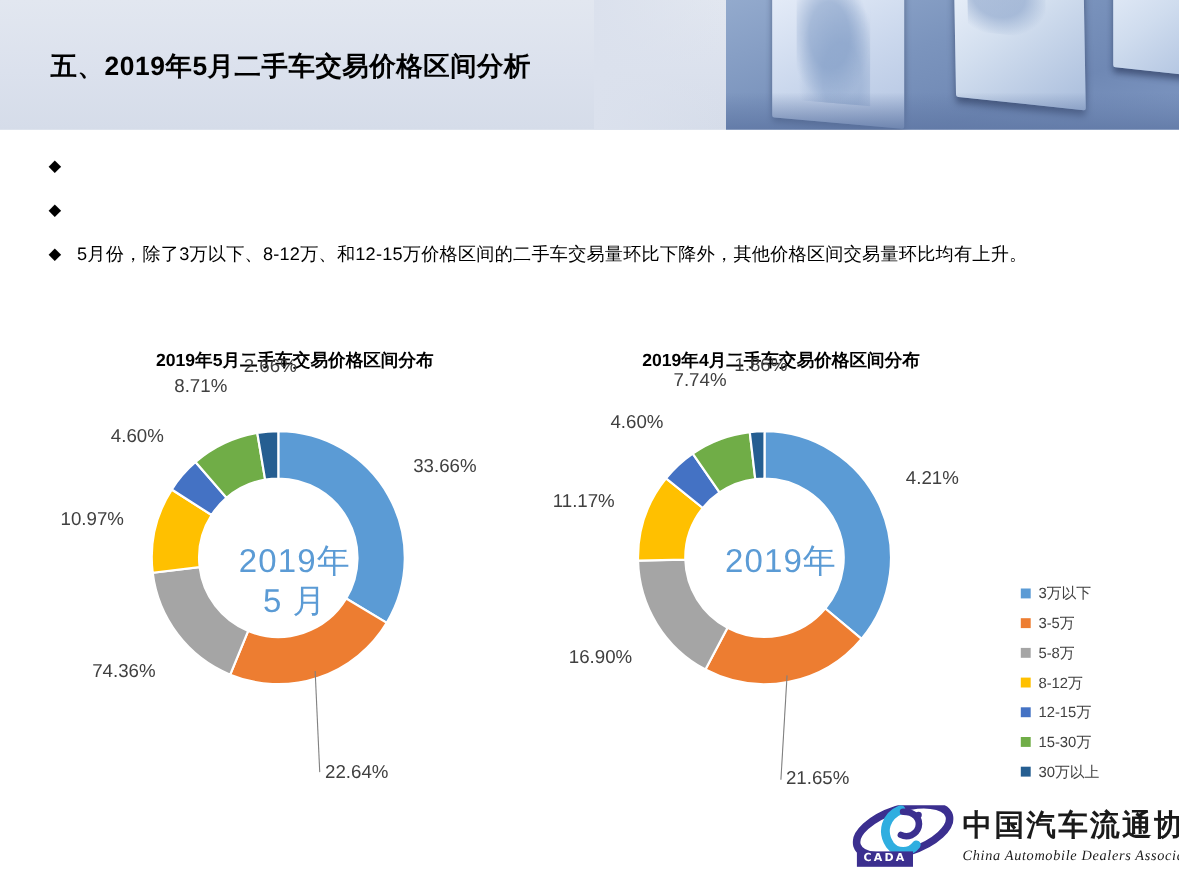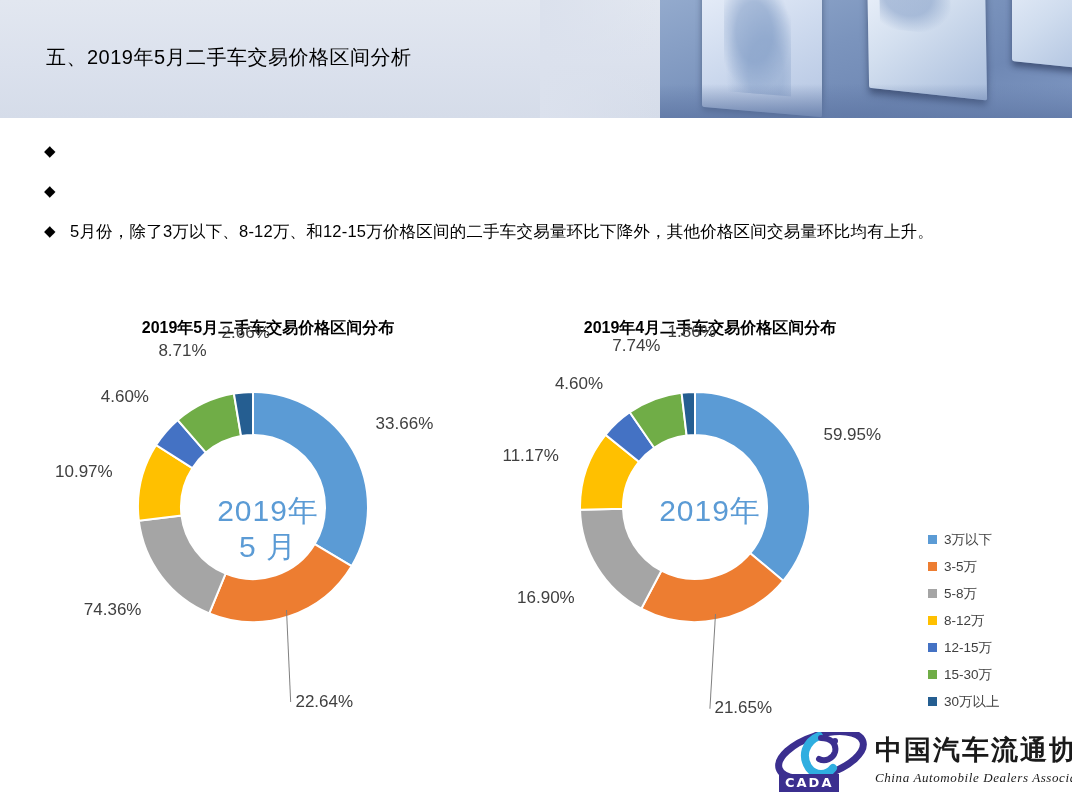--- a/index.html
+++ b/index.html
@@ -51,21 +51,21 @@
   .header-art-floor{
     position:absolute;left:0;bottom:0;width:100%;height:34px;
     background:linear-gradient(180deg,rgba(110,135,178,.0),rgba(96,120,165,.85));
   }
   .header-fade{
     position:absolute;right:412px;top:0;width:120px;height:118px;
     background:linear-gradient(90deg,rgba(219,225,237,1) 0%,rgba(219,225,237,0) 100%);
   }
   .title{
     position:absolute;left:46px;top:44px;
-    font-size:20px;font-weight:normal;color:#000000;letter-spacing:.5px;
+    font-size:24px;font-weight:bold;color:#000000;letter-spacing:.5px;
     white-space:nowrap;
   }
   
   .bullets{position:absolute;left:44px;top:138px;width:990px;}
   .bullet{display:flex;align-items:flex-start;margin-bottom:14px;}
   .bullet-mark{
     flex:0 0 auto;width:26px;font-size:15px;color:#000;line-height:26px;
   }
   .bullet-text{
     font-size:16.5px;color:#000;line-height:27px;
@@ -91,21 +91,21 @@
   
   .legend{position:absolute;left:928px;top:526px;text-align:right;}
   .legend-item{display:flex;align-items:center;height:27px;}
   .legend-swatch{width:9px;height:9px;margin-right:7px;flex:0 0 auto;}
   .legend-label{font-size:13.5px;color:#404040;white-space:nowrap;}
   
   .logo{position:absolute;left:775px;top:730px;width:285px;height:66px;}
   .logo-mark{position:absolute;left:0;top:2px;width:92px;height:46px;}
   .logo-cada{
     position:absolute;left:4px;top:44px;
-    background:#3B2F8F;color:#fff;font-weight:bold;font-size:13px;
+    background:#3B2F8F;color:#fff;font-weight:bold;font-size:10px;
     letter-spacing:2px;padding:1px 6px 2px 6px;
     font-family:"DejaVu Sans",sans-serif;
   }
   .logo-cn{
     position:absolute;left:100px;top:2px;
     font-size:27px;font-weight:bold;color:#1a1a1a;letter-spacing:2px;
     font-family:"DejaVu Sans","Liberation Sans",sans-serif;
     white-space:nowrap;
   }
   .logo-en{
@@ -176,21 +176,21 @@
         <path d="M273.2098171817576 213.783657762142 A115 115 0 0 1 131.28882357863668 241.68632910786573 L151.37213302314643 203.6644843110116 A72 72 0 0 0 240.22701597466565 186.19498572934108 Z" fill="#ED7D31" stroke="#ffffff" stroke-width="2"></path>
         <path d="M131.28882357863668 241.68632910786573 A115 115 0 0 1 70.03065039819356 142.6549297801654 L113.01918981452118 141.66221690584268 A72 72 0 0 0 151.37213302314643 203.6644843110116 Z" fill="#A5A5A5" stroke="#ffffff" stroke-width="2"></path>
         <path d="M70.03065039819356 142.6549297801654 A115 115 0 0 1 95.48327542261879 67.80750717050093 L128.95474635155264 94.80122188066144 A72 72 0 0 0 113.01918981452118 141.66221690584268 Z" fill="#FFC000" stroke="#ffffff" stroke-width="2"></path>
         <path d="M95.48327542261879 67.80750717050093 A115 115 0 0 1 119.76978294421413 45.28981689989688 L144.1602119302906 80.70318971123979 A72 72 0 0 0 128.95474635155264 94.80122188066144 Z" fill="#4472C4" stroke="#ffffff" stroke-width="2"></path>
         <path d="M119.76978294421413 45.28981689989688 A115 115 0 0 1 171.59217362455072 25.784282202991832 L176.60553479102308 68.49102885752532 A72 72 0 0 0 144.1602119302906 80.70318971123979 Z" fill="#70AD47" stroke="#ffffff" stroke-width="2"></path>
         <path d="M171.59217362455072 25.784282202991832 A115 115 0 0 1 185.00000000000009 25 L185.00000000000006 68 A72 72 0 0 0 176.60553479102308 68.49102885752532 Z" fill="#255E91" stroke="#ffffff" stroke-width="2"></path>
       </svg>
     <div class="donut-center" style="top:126px;">
       <div>2019年</div>
     </div>
-  <div class="lbl" style="visibility: visible; left: 313.487px; top: 58.1519px;">59.95%</div>
+  <div class="lbl" style="visibility: visible; left: 313.487px; top: 58.1519px;">4.21%</div>
       <div class="lbl" style="visibility: visible; left: 204.461px; top: 331.45px;">21.65%</div>
       <div class="leader" style="left: 206.028px; top: 246.953px; width: 94.6611px; transform: rotate(93.3714deg);"></div>
       <div class="lbl" style="visibility: visible; left: 7.07825px; top: 220.696px;">16.90%</div>
       <div class="lbl" style="visibility: visible; left: -7.53411px; top: 78.8094px; text-align: right;">11.17%</div>
       <div class="lbl" style="visibility: visible; left: 44.8961px; top: 7.40432px;">4.60%</div>
       <div class="lbl" style="visibility: visible; left: 102.285px; top: -30.6799px;">7.74%</div>
       <div class="lbl" style="visibility: visible; left: 157.598px; top: -44.7253px;">1.86%</div>
     </div>
 </div>
 

